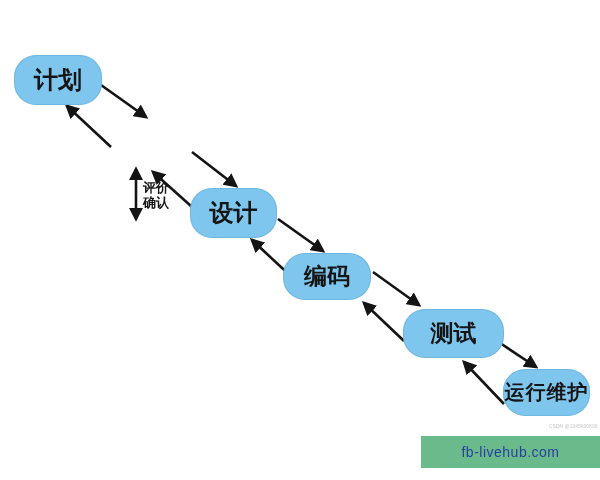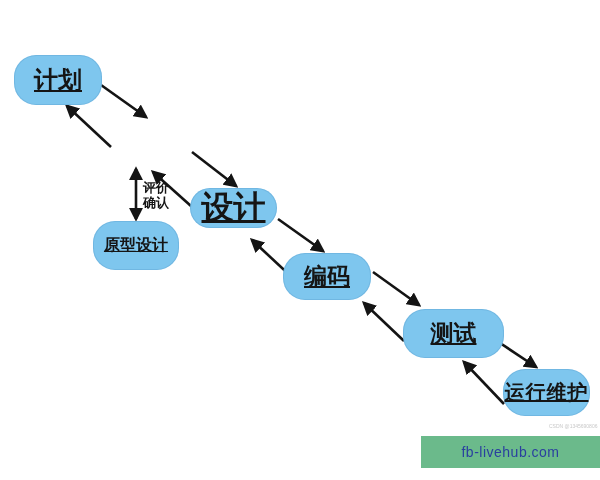--- a/index.html
+++ b/index.html
@@ -33,25 +33,24 @@
   .node {
     position: absolute;
     background: var(--node-fill, #7ec6ee);
     border-radius: 22px;
     display: flex;
     align-items: center;
     justify-content: center;
     color: var(--node-text, #151515);
     font-weight: bold;
     box-shadow: 0 0 0 1px rgba(70,140,190,0.25) inset;
-    text-decoration: underline;
   }
   .n-plan        { left: 14px;  top: 55px;  width: 88px; height: 50px; font-size: 24px; }
   .n-req         { left: 102px; top: 119px; width: 89px; height: 50px; font-size: 17px; }
-  .n-design      { left: 190px; top: 188px; width: 87px; height: 40px; font-size: 32px; }
+  .n-design      { left: 190px; top: 188px; width: 87px; height: 50px; font-size: 24px; }
   .n-proto       { left: 93px;  top: 221px; width: 86px; height: 49px; font-size: 16px; }
   .n-coding      { left: 283px; top: 253px; width: 88px; height: 47px; font-size: 23px; }
   .n-testing     { left: 403px; top: 309px; width: 101px; height: 49px; font-size: 23px; }
   .n-maint       { left: 503px; top: 369px; width: 87px; height: 47px; font-size: 20px; letter-spacing: 1px; }
   .feedback {
     position: absolute;
     left: 102px;
     top: 181px;
     color: #151515;
     font-size: 13px;
@@ -101,21 +100,20 @@
     <line x1="278" y1="219" x2="323" y2="251" marker-end="url(#ah)"></line>
     <line x1="296" y1="281" x2="252" y2="240" marker-end="url(#ah)"></line>
     <line x1="373" y1="272" x2="419" y2="305" marker-end="url(#ah)"></line>
     <line x1="404" y1="341" x2="364" y2="303" marker-end="url(#ah)"></line>
     <line x1="491" y1="337" x2="536" y2="367" marker-end="url(#ah)"></line>
     <line x1="504" y1="404" x2="464" y2="362" marker-end="url(#ah)"></line>
   </svg>
 
   <div class="node n-plan">计划</div>
   <div class="node n-design">设计</div>
-  <div class="node n-proto">原型设计</div>
   <div class="node n-coding">编码</div>
   <div class="node n-testing">测试</div>
   <div class="node n-maint">运行维护</div>
 
   <div class="feedback">
     <div>评价</div>
     <div>确认</div>
   </div>
 
   <div class="csdn">CSDN @1345690806</div>

